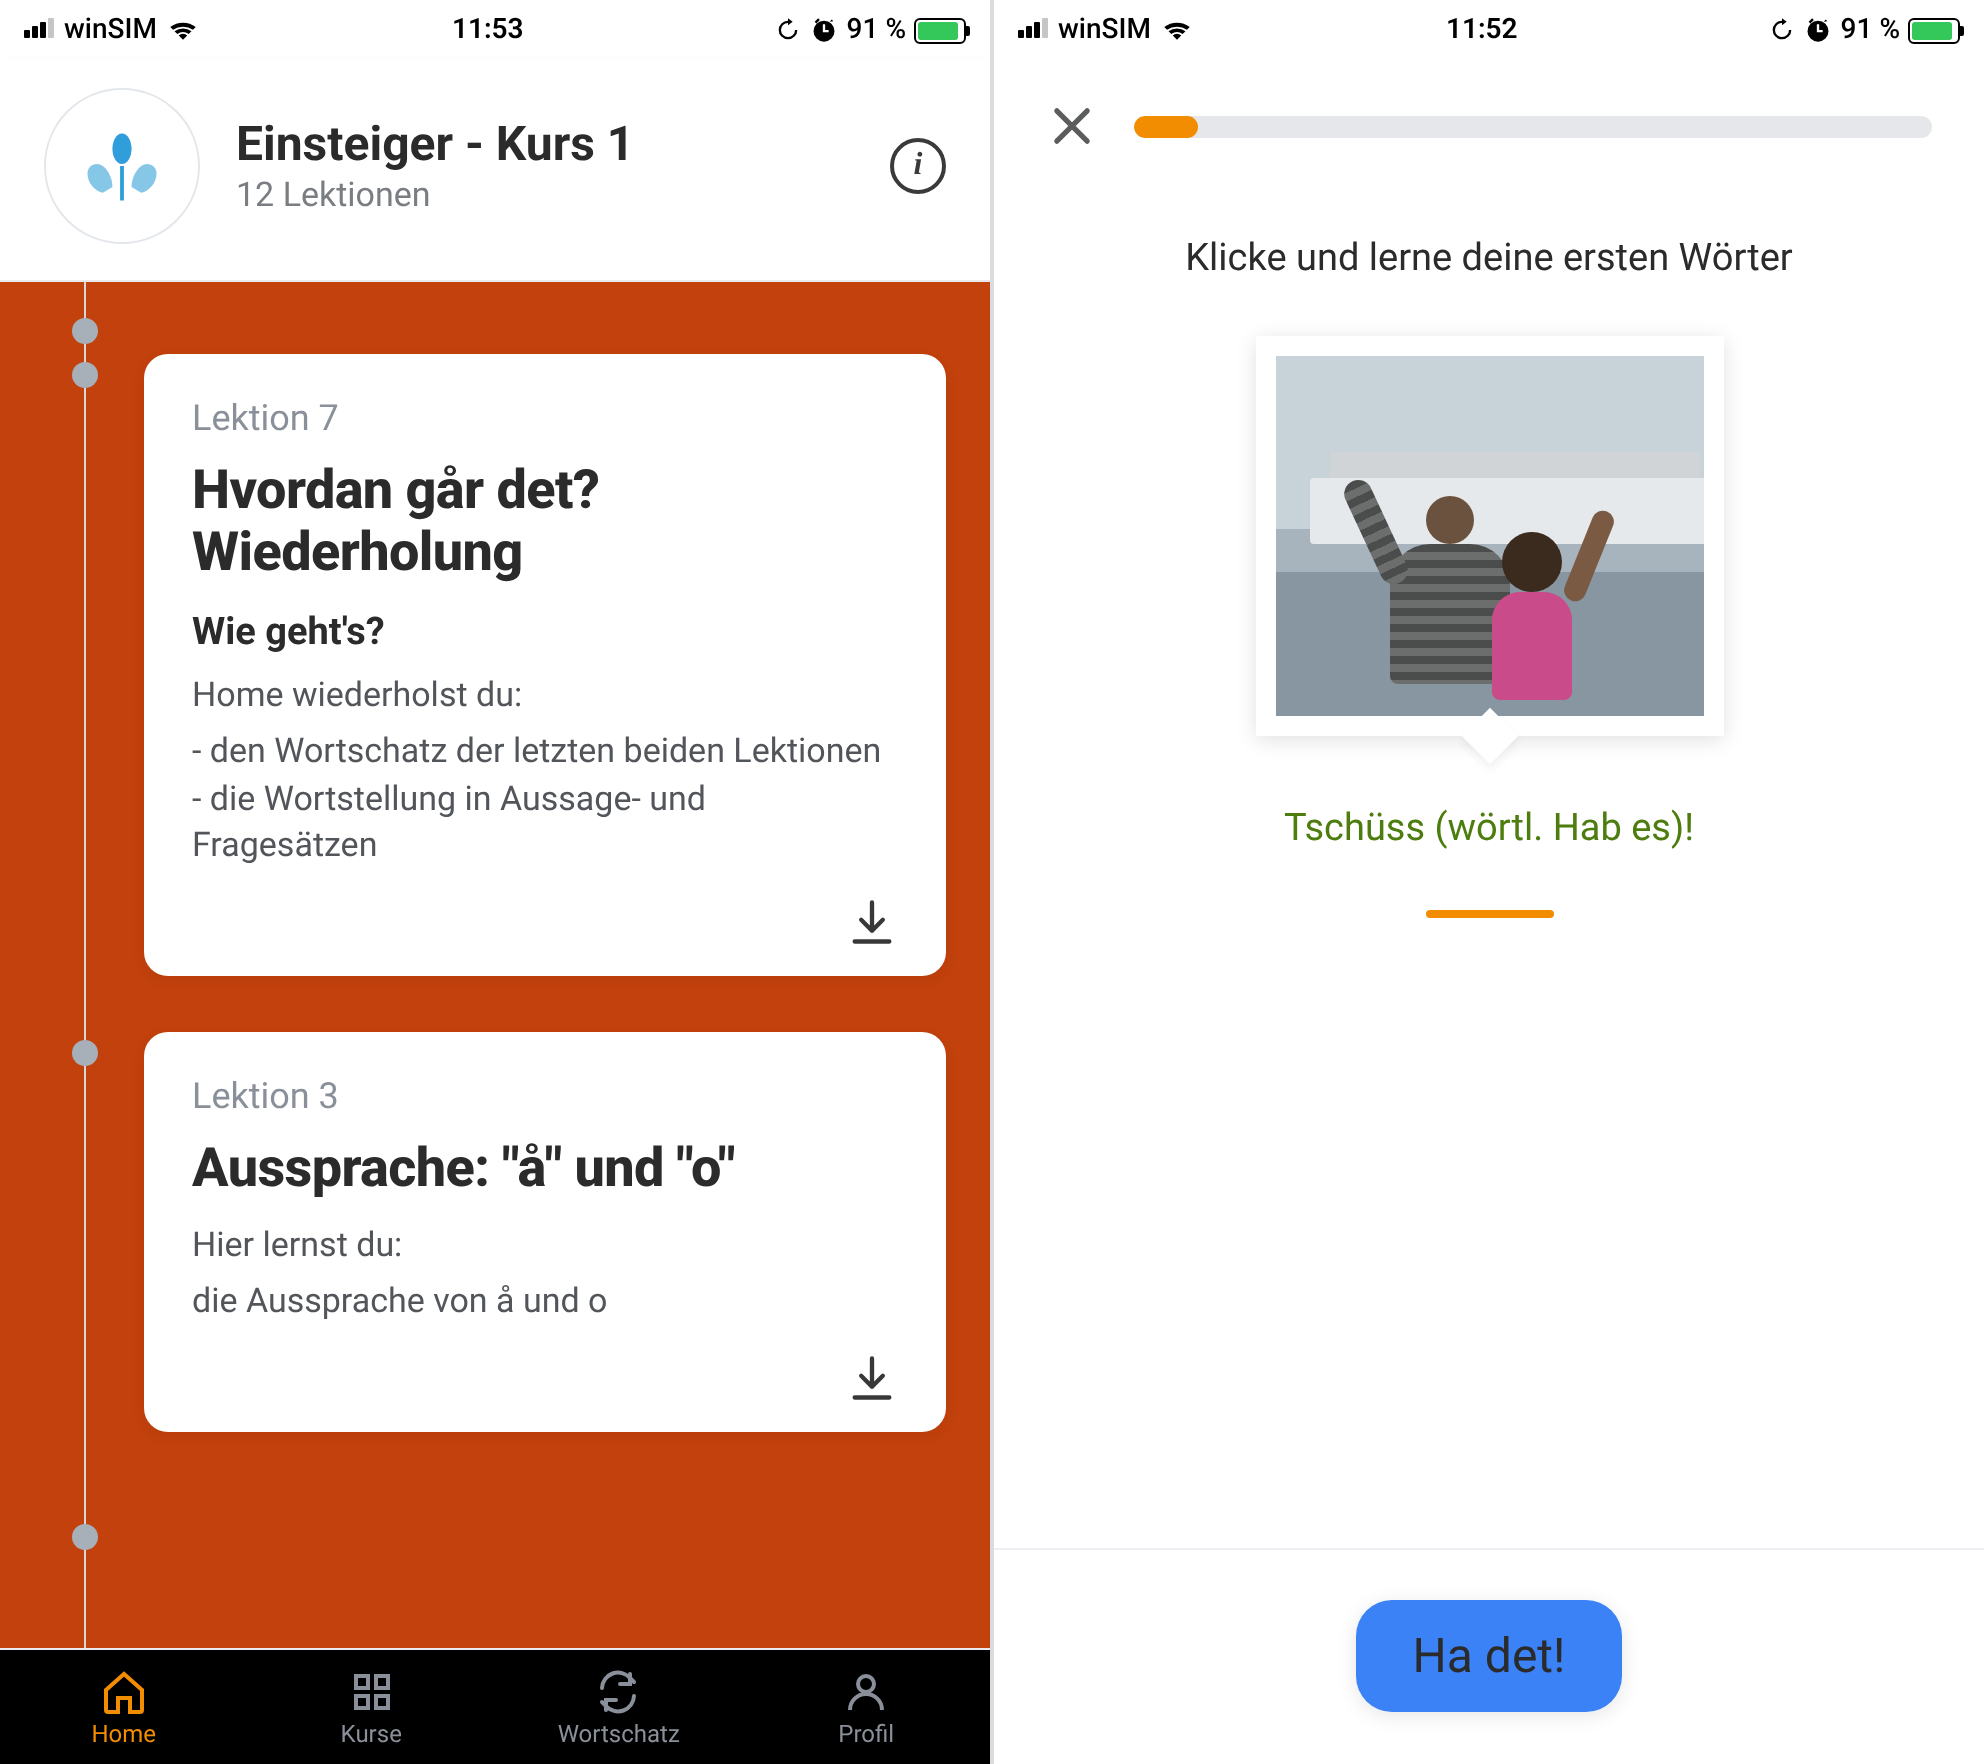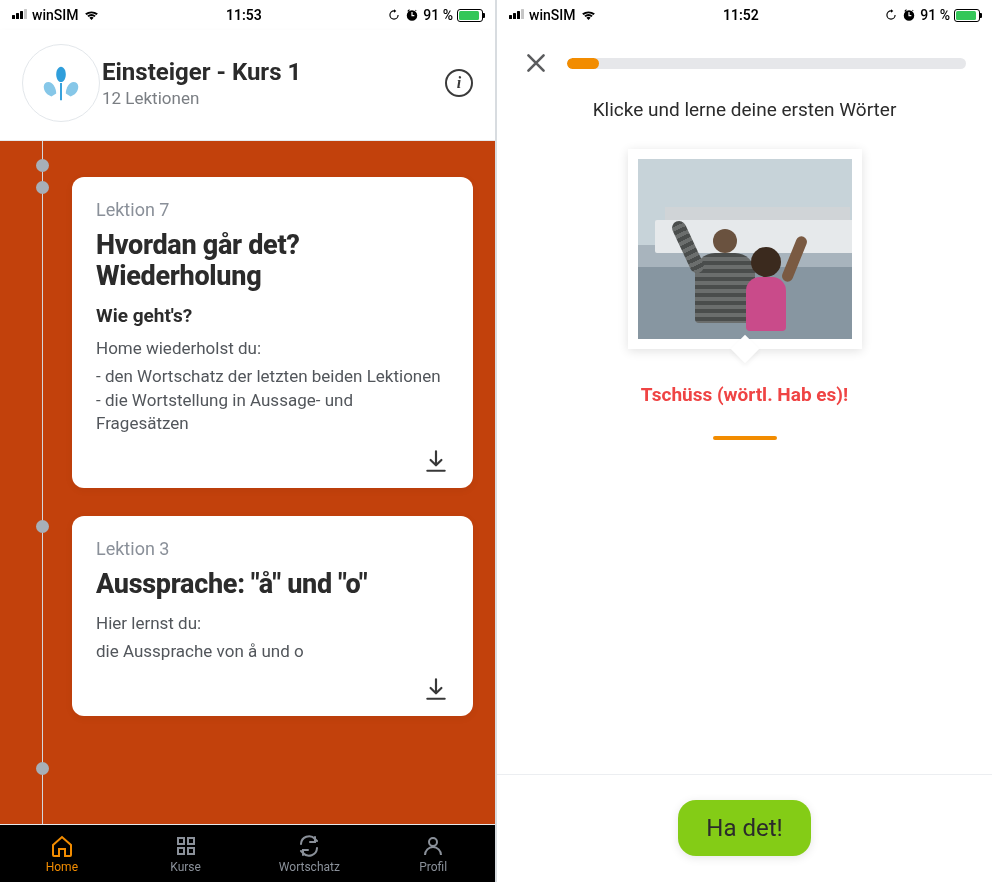--- a/index.html
+++ b/index.html
@@ -17,21 +17,21 @@
   .bars span { width: 3px; background: #000; border-radius: 0.5px; }
   .bars span:nth-child(1) { height: 4px; }
   .bars span:nth-child(2) { height: 6px; }
   .bars span:nth-child(3) { height: 8px; }
   .bars span:nth-child(4) { height: 10px; background: #c6c6c6; }
   .battery { width: 26px; height: 13px; border: 1px solid #000; border-radius: 3px; position: relative; display: inline-block; }
   .battery::after { content: ""; position: absolute; right: -3px; top: 3px; width: 2px; height: 5px; background: #000; border-radius: 0 1px 1px 0; }
   .battery-fill { position: absolute; left: 1px; top: 1px; bottom: 1px; width: 85%; background: #34c759; border-radius: 1.5px; }
 
   
-  .course-header { display: flex; align-items: center; gap: 2px; padding: 14px 22px 18px; border-bottom: 1px solid #e7e9ec; box-shadow: 0 2px 6px rgba(0,0,0,0.04);}
+  .course-header { display: flex; align-items: center; gap: 18px; padding: 14px 22px 18px; border-bottom: 1px solid #e7e9ec; box-shadow: 0 2px 6px rgba(0,0,0,0.04);}
   .course-icon { width: 78px; height: 78px; border: 1.5px solid #e3e7eb; border-radius: 50%; display: flex; align-items: center; justify-content: center; flex-shrink: 0; }
   .course-info { flex: 1; }
   .course-title { font-size: 24px; font-weight: 700; color: #2b2b2b; }
   .course-sub { font-size: 17px; color: #7a7e83; margin-top: 2px; }
   .info-btn { width: 28px; height: 28px; border: 2px solid #3a3a3a; border-radius: 50%; display: flex; align-items: center; justify-content: center; font-family: Georgia, serif; font-style: italic; font-weight: 700; font-size: 16px; color: #3a3a3a; cursor: pointer; }
 
   .timeline { flex: 1; padding: 0 22px; overflow-y: hidden; background: #c2410c; position: relative; }
   .timeline::before { content:""; position:absolute; left: 42px; top: 0; bottom: 0; width: 1px; background: #d4d7db; }
   .dot-row { position:relative; height: 36px; }
   .dot { position: absolute; left: 14px; top: 18px; width: 13px; height: 13px; border-radius: 50%; background: #a7afb8; z-index: 2;}
@@ -48,40 +48,40 @@
   .tabbar { height: 58px; border-top: 1px solid #e7e9ec; display: flex; background: #000000; }
   .tab { flex: 1; display: flex; flex-direction: column; align-items: center; justify-content: center; gap: 2px; font-size: 12px; color: #8a9099; cursor: pointer;}
   .tab.active { color: #f28c00; }
   .tab svg { width: 24px; height: 24px; }
 
   
   .lesson-bar { display: flex; align-items: center; gap: 18px; padding: 20px 26px 10px; }
   .close-x { width: 26px; height: 26px; cursor: pointer; color: #5b5c5e;}
   .progress { flex: 1; height: 11px; background: #e6e7ea; border-radius: 6px; overflow: hidden; }
   .progress-fill { height: 100%; background: #f28c00; width: 8%; border-radius: 6px;}
-  .prompt { font-size: 19px; color: #2b2b2b; text-align: center; margin-top: 12px; }
+  .prompt { font-size: 19px; color: #2b2b2b; text-align: center; margin-top: 31px; }
   .flash { margin: 28px auto 0; width: 234px; display: flex; flex-direction: column; align-items: center;}
   .imgbox { width: 234px; height: 200px; box-shadow: 0 2px 10px rgba(0,0,0,0.12); background: #fff; padding: 10px; display: flex; position: relative;}
   .scene { flex:1; background: linear-gradient(#c7d3d9 0 48%, #a8b4bd 48% 60%, #8796a1 60% 100%); position: relative; overflow:hidden;}
   .ship { position:absolute; top: 34%; left: 8%; right: -4%; height: 18%; background: #e6e9eb; border-radius: 2px; }
   .ship::before { content:""; position:absolute; top:-40%; left:5%; right:5%; height: 40%; background: #d0d4d7; }
   .person1 { position:absolute; bottom:0; left: 26%; width: 64px; height: 110px; }
   .p1-head{ width: 24px; height: 24px; background:#6a523f; border-radius:50%; margin:0 auto;}
   .p1-body{ width: 60px; height: 70px; background: repeating-linear-gradient(#4a4d4c 0 4px,#6b6e6d 4px 8px); border-radius: 20px 20px 4px 4px; margin: 0 auto;}
   .p1-arm{ position:absolute; top:-10px; left:-12px; width: 14px; height: 56px; background: repeating-linear-gradient(#4a4d4c 0 4px,#6b6e6d 4px 8px); border-radius: 8px; transform: rotate(-25deg);}
   .person2 { position:absolute; bottom:0; left: 48%; width: 52px; height: 92px;}
   .p2-head{ width: 30px; height: 30px; background:#3b2a1e; border-radius:50%; margin:0 auto;}
   .p2-body{ width: 40px; height: 54px; background:#c94b8a; border-radius: 14px 14px 4px 4px; margin:0 auto;}
   .p2-arm{ position:absolute; top:-12px; right:-8px; width: 11px; height: 48px; background:#7a5a42; border-radius:7px; transform: rotate(22deg);}
   .speech-notch { width: 20px; height: 20px; background:#fff; transform: rotate(45deg); margin-top:-10px; box-shadow: 2px 2px 5px rgba(0,0,0,0.06);}
-  .translation { margin-top: 24px; font-size: 19px; color: #ef4444; text-align:left;font-weight:bold;}
+  .translation { margin-top: 24px; font-size: 19px; color: #4d7c0f; text-align:left;}
   .underline { width: 64px; height: 4px; background: #f28c00; border-radius:2px; margin-top: 30px;}
   .answer-area { margin-top: auto; padding: 26px; display:flex; justify-content:center; border-top: 0; position: relative;}
   .answer-area::before{ content:""; position:absolute; top:0; left:0; right:0; height:1px; background:#eceef1;}
-  .answer-btn { background:#84cc16; border-radius: 18px; padding: 14px 28px; font-size: 24px; color:#2b2b2b; box-shadow: 0 2px 10px rgba(0,0,0,0.10); cursor:pointer;}
+  .answer-btn { background:#3b82f6; border-radius: 18px; padding: 14px 28px; font-size: 24px; color:#2b2b2b; box-shadow: 0 2px 10px rgba(0,0,0,0.10); cursor:pointer;}
 </style>
 </head>
 <body>
 
 <div class="wrap">
 
   <div class="pane">
 
     <div class="status-bar">
       <div class="sb-left">

